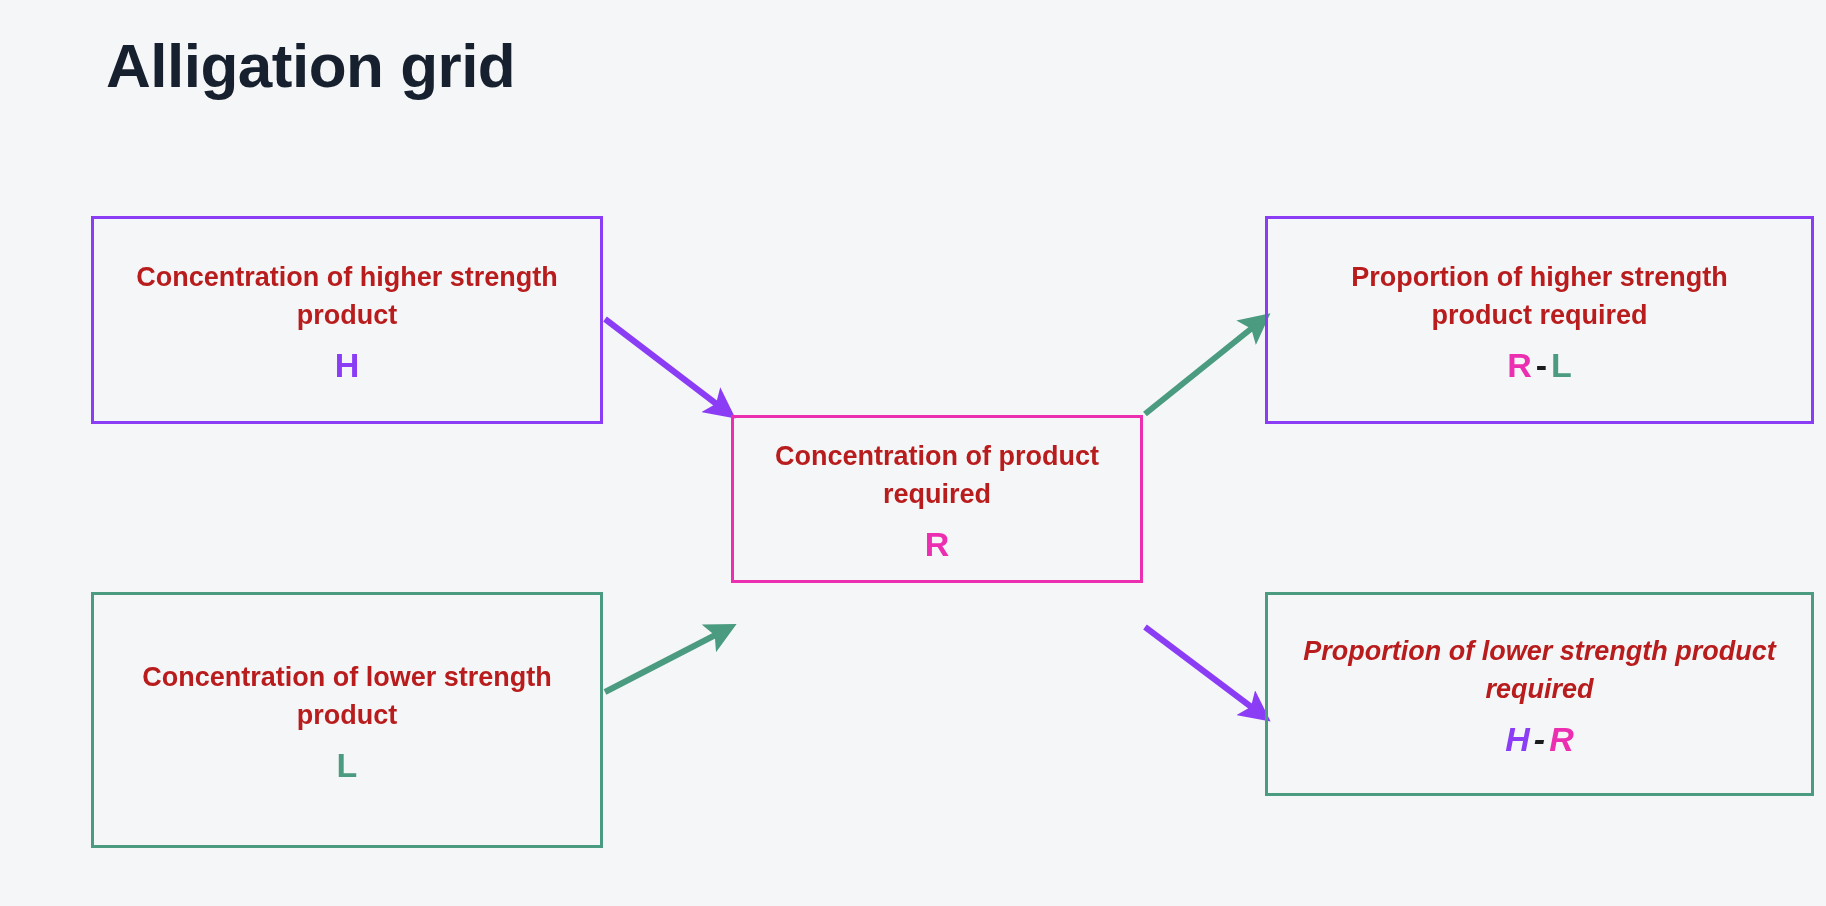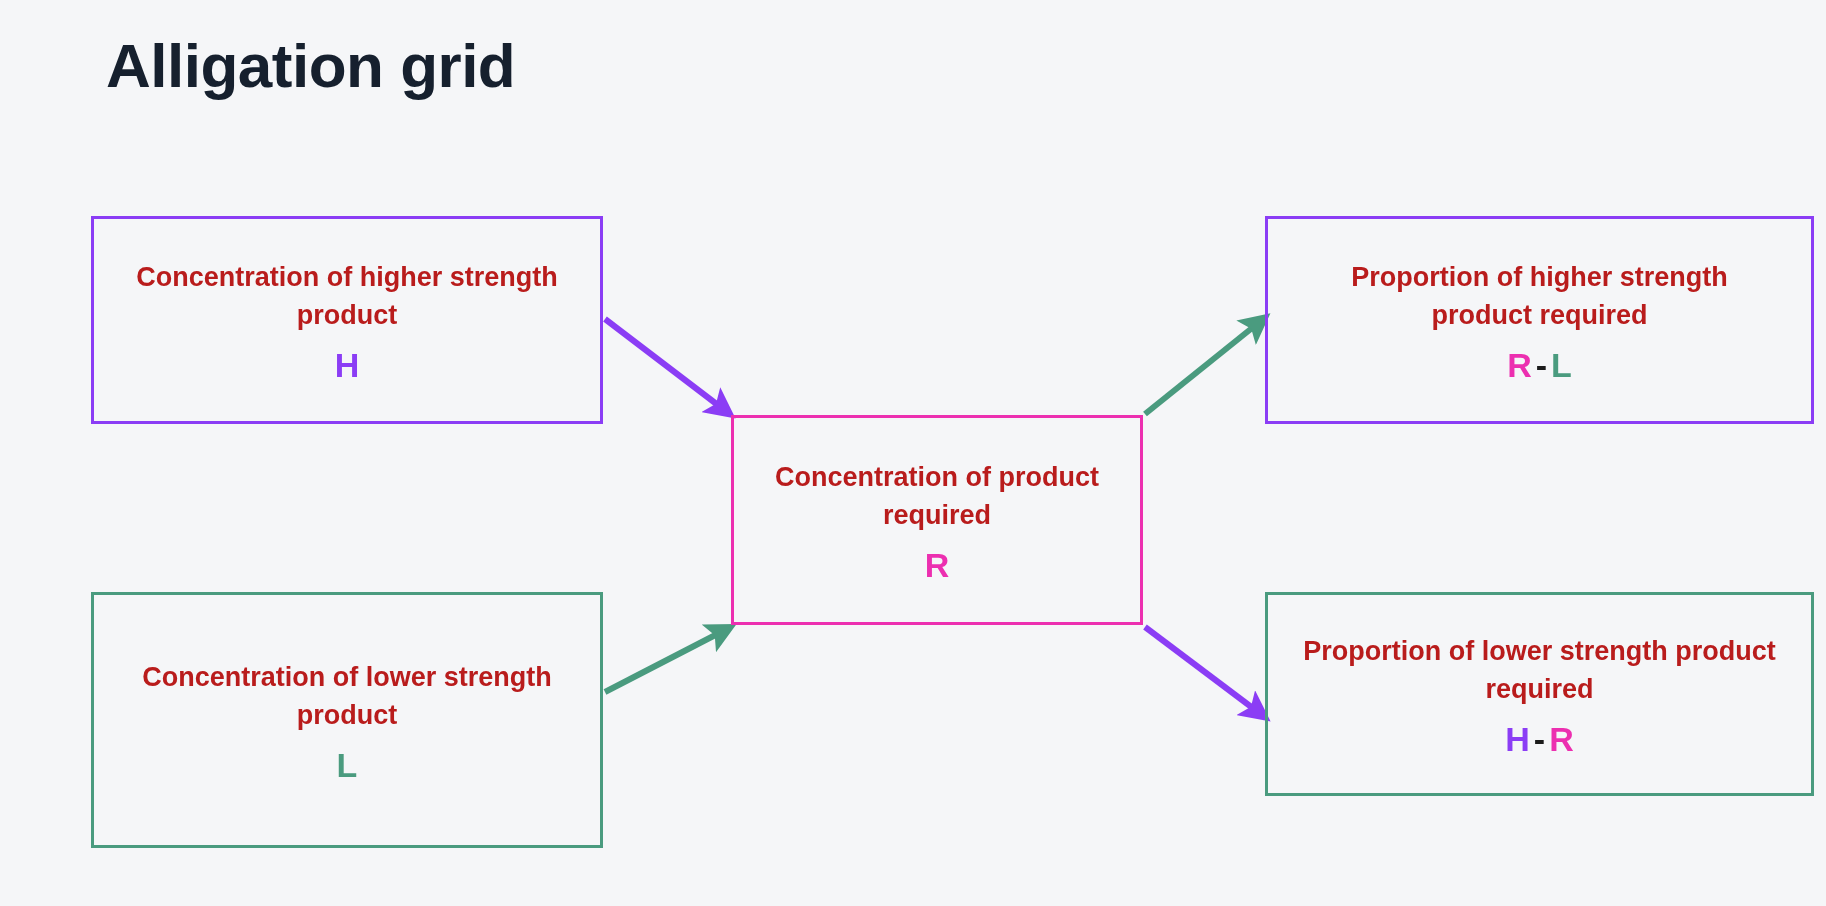--- a/index.html
+++ b/index.html
@@ -71,23 +71,23 @@
     white-space: nowrap;
   }
   .node-symbol .op {
     color: #1b1b1b;
     padding: 0 4px;
   }
 
   
   #box-h   { left: 47px;   top: 216px; width: 512px; height: 208px; border-color: #8b3df5; }
   #box-l   { left: 47px;   top: 592px; width: 512px; height: 256px; border-color: #4a9b7f; }
-  #box-r   { left: 687px;  top: 415px; width: 412px; height: 210px; border-color: #ec2fb0; }
+  #box-r   { left: 687px;  top: 415px; width: 412px; height: 168px; border-color: #ec2fb0; }
   #box-rl  { left: 1221px; top: 216px; width: 549px; height: 208px; border-color: #8b3df5; justify-content: center; }
-  #box-hr  { left: 1221px; top: 592px; width: 549px; height: 204px; border-color: #4a9b7f; }
+  #box-hr  { left: 1221px; top: 592px; width: 549px; height: 204px; border-color: #4a9b7f; font-style: italic; }
 
   #box-r .node-label { font-size: 27px; }
 </style>
 </head>
 <body>
 
 <div id="stage">
 
   <div id="page-title">Alligation grid</div>
 

